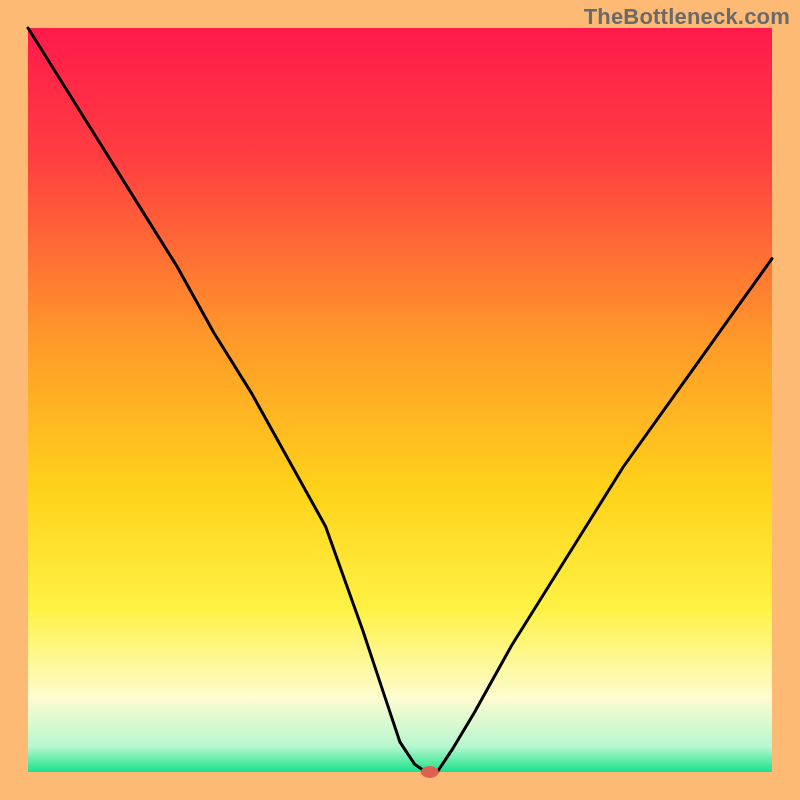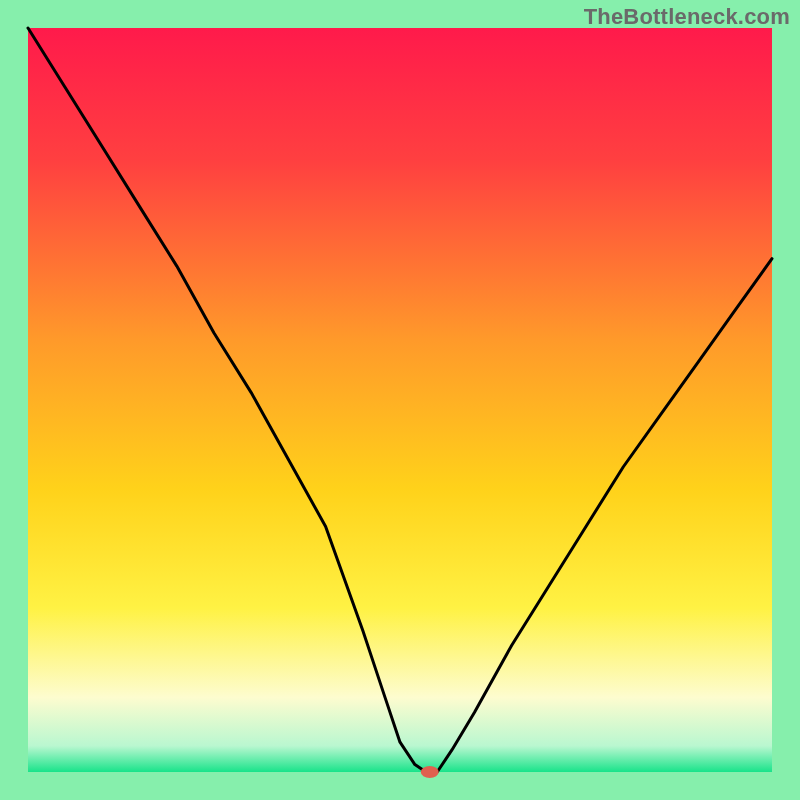--- a/index.html
+++ b/index.html
@@ -7,21 +7,21 @@
     padding: 0;
     width: 800px;
     height: 800px;
     background: #000;
     font-family: Arial, Helvetica, sans-serif;
   }
   .frame {
     position: relative;
     width: 800px;
     height: 800px;
-    background: #86efac;
+    background: #fdba74;
   }
   .watermark {
     position: absolute;
     top: 4px;
     right: 10px;
     color: #6a6a6a;
     font-size: 22px;
     font-weight: 600;
     letter-spacing: 0.2px;
     z-index: 3;

